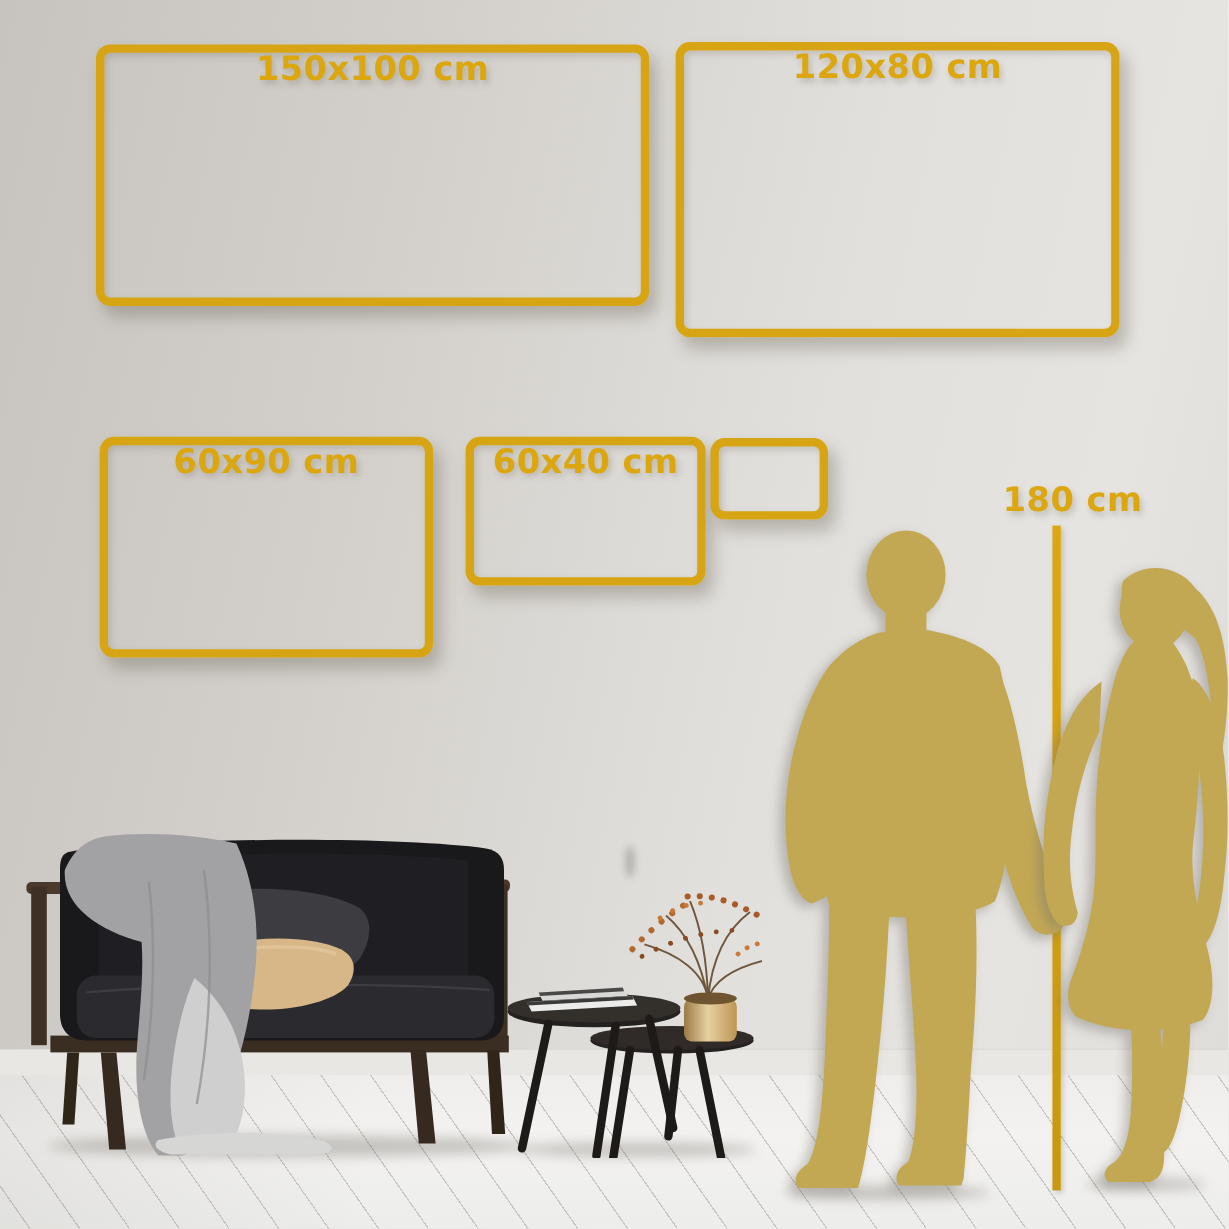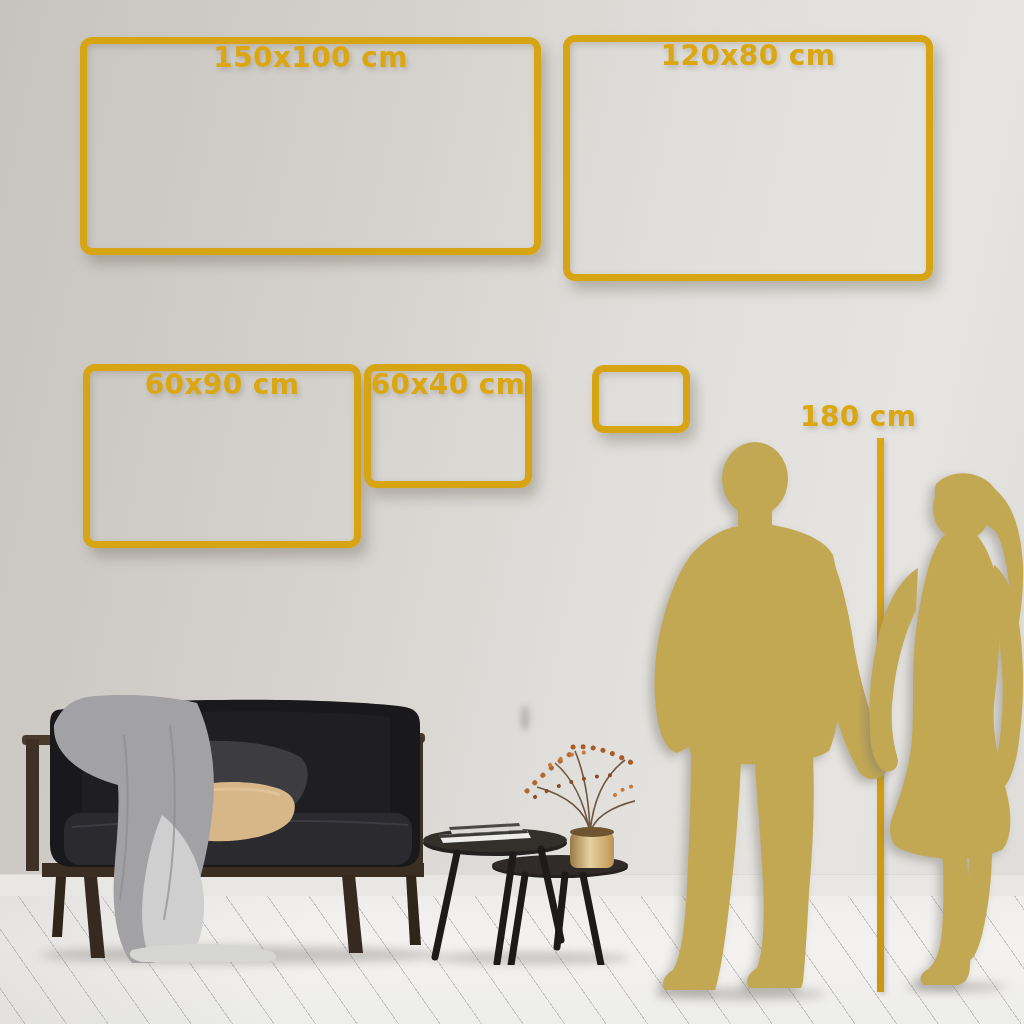--- a/index.html
+++ b/index.html
@@ -27,24 +27,24 @@
     background:rgba(70,68,64,0.28);filter:blur(3px);}
   
   .size-frame{position:absolute;box-sizing:border-box;border:7px solid var(--gold);
     border-radius:12px;display:flex;align-items:flex-start;justify-content:center;
     box-shadow:6px 9px 13px rgba(95,88,70,0.33), 2px 3px 6px rgba(95,88,70,0.22) inset;}
   .size-label{color:var(--gold-text);font-weight:800;font-size:28px;line-height:1;
     letter-spacing:0.4px;white-space:nowrap;text-shadow:2px 3px 5px rgba(110,100,75,0.30);}
   #frame-150x100{left:80px;top:37px;width:461px;height:218px;}
   #frame-120x80 {left:563px;top:35px;width:370px;height:246px;}
   #frame-60x90  {left:83px;top:364px;width:278px;height:184px;}
-  #frame-60x40  {left:364px;top:364px;width:168px;height:124px;}
+  #frame-60x40  {left:388px;top:364px;width:200px;height:124px;}
   #frame-30x20  {left:592px;top:365px;width:98px;height:68px;}
   #label-30x20  {position:absolute;left:588px;top:326px;}
-  #label-180    {position:absolute;left:800px;top:403px;width:152px;text-align:left;}
+  #label-180    {position:absolute;left:800px;top:403px;width:152px;text-align:right;}
   #height-line{position:absolute;left:877px;top:438px;width:7px;height:554px;
     background:linear-gradient(180deg,#dba713,#c79810);box-shadow:2px 2px 4px rgba(95,88,70,0.25);}
   
   .scene{position:absolute;}
   #sofa-svg{left:12px;top:695px;}
   #tables-svg{left:415px;top:735px;}
   #man-svg{left:645px;top:437px;filter:drop-shadow(-5px 4px 5px rgba(125,120,110,0.45));}
   #woman-svg{left:858px;top:470px;filter:drop-shadow(-5px 4px 5px rgba(125,120,110,0.45));}
   .ground-shadow{position:absolute;border-radius:50%;background:rgba(95,90,82,0.30);filter:blur(5px);}
 </style>

